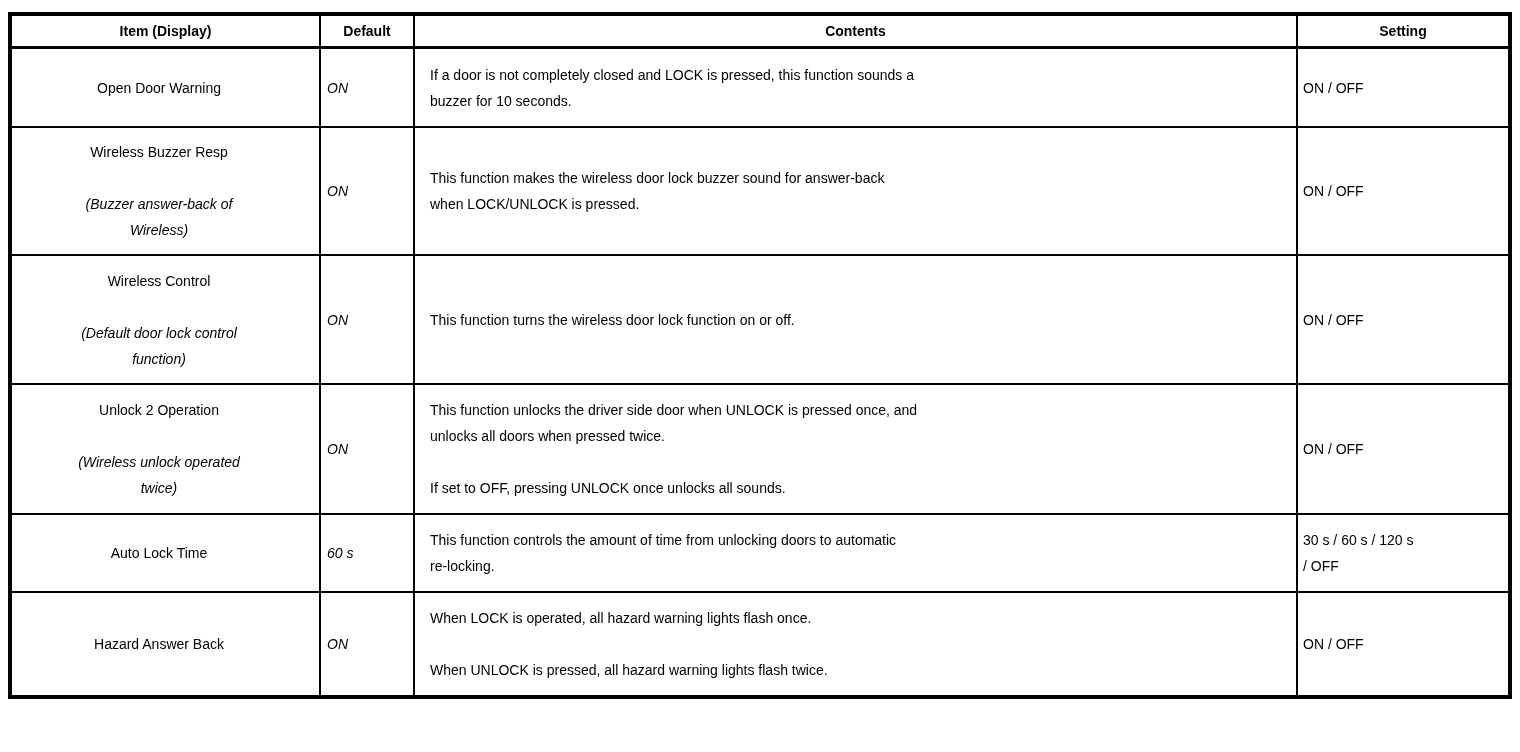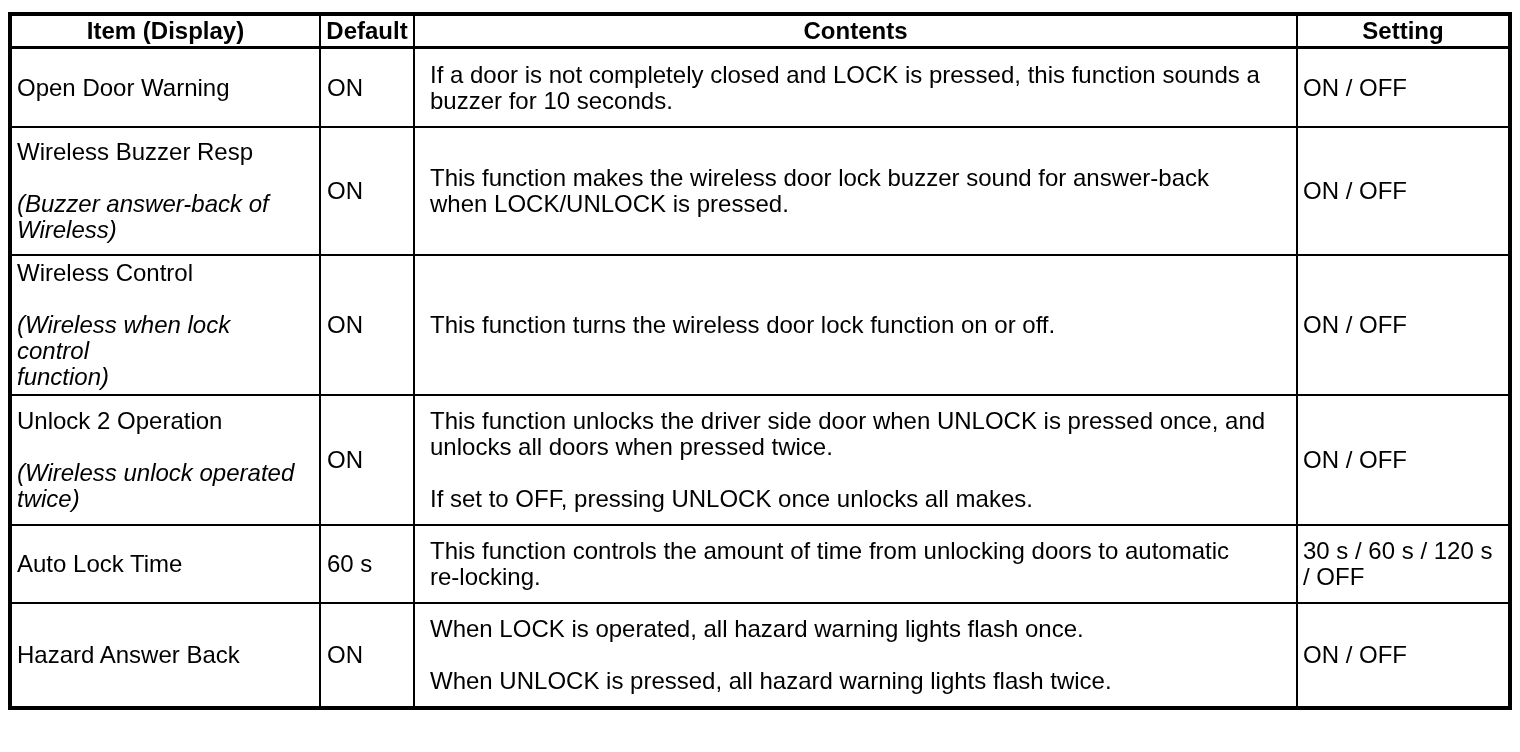--- a/index.html
+++ b/index.html
@@ -27,21 +27,21 @@
     border: 4px solid #000;
     background: #fff;
   }
   col.c-item    { width: 310px; }
   col.c-default { width: 94px;  }
   col.c-contents{ width: 883px; }
   col.c-setting { width: 213px; }
 
   th, td {
     border: 2px solid #000;
-    font-size: 24px;
+    font-size: 14px;
     line-height: 26px;
     vertical-align: middle;
     padding: 4px 6px;
     overflow: hidden;
   }
   thead th {
     font-weight: bold;
     text-align: center;
     border-bottom: 3px solid #000;
     height: 26px;
@@ -61,23 +61,23 @@
   .cell-text, .para, .note, .title {
     white-space: pre-wrap;
     word-wrap: break-word;
   }
   .note { margin-top: 26px; font-style: italic; }
   .note:empty { display: none; }
   .para { margin: 8px; }
   .para + .para { margin-top: 26px; }
   .para:empty { display: none; }
 
-  td.item-cell     { padding-left: 5px; padding-right: 18px; }
+  td.item-cell     { padding-left: 5px; padding-right: 18px; text-align: center; }
   td.contents-cell { padding-left: 7px; padding-right: 4px; }
-  td.default-cell  { padding-left: 6px; }
+  td.default-cell  { padding-left: 6px; font-style: italic; }
   td.setting-cell  { padding-left: 5px; padding-right: 2px; }
 </style>
 </head>
 <body>
 
 <div class="page">
   <table class="custom-table">
     <colgroup>
       <col class="c-item">
       <col class="c-default">
@@ -119,21 +119,21 @@
           <p class="para">This function makes the wireless door lock buzzer sound for answer-back
 when LOCK/UNLOCK is pressed.</p>
 
         </td>
         <td class="setting-cell cell-text">ON / OFF</td>
       </tr>
 
       <tr class="r2">
         <td class="item-cell">
           <div class="title">Wireless Control</div>
-          <div class="note">(Wireless when lock control
+          <div class="note">(Default door lock control
 function)</div>
         </td>
         <td class="default-cell">ON</td>
         <td class="contents-cell">
           <p class="para">This function turns the wireless door lock function on or off.</p>
 
         </td>
         <td class="setting-cell cell-text">ON / OFF</td>
       </tr>
 
@@ -141,21 +141,21 @@
       <tr class="r4">
         <td class="item-cell">
           <div class="title">Unlock 2 Operation</div>
           <div class="note">(Wireless unlock operated
 twice)</div>
         </td>
         <td class="default-cell">ON</td>
         <td class="contents-cell">
           <p class="para">This function unlocks the driver side door when UNLOCK is pressed once, and
 unlocks all doors when pressed twice.</p>
-          <p class="para">If set to OFF, pressing UNLOCK once unlocks all makes.</p>
+          <p class="para">If set to OFF, pressing UNLOCK once unlocks all sounds.</p>
         </td>
         <td class="setting-cell cell-text">ON / OFF</td>
       </tr>
 
       <tr class="r5">
         <td class="item-cell">
           <div class="title">Auto Lock Time</div>
 
         </td>
         <td class="default-cell">60 s</td>

